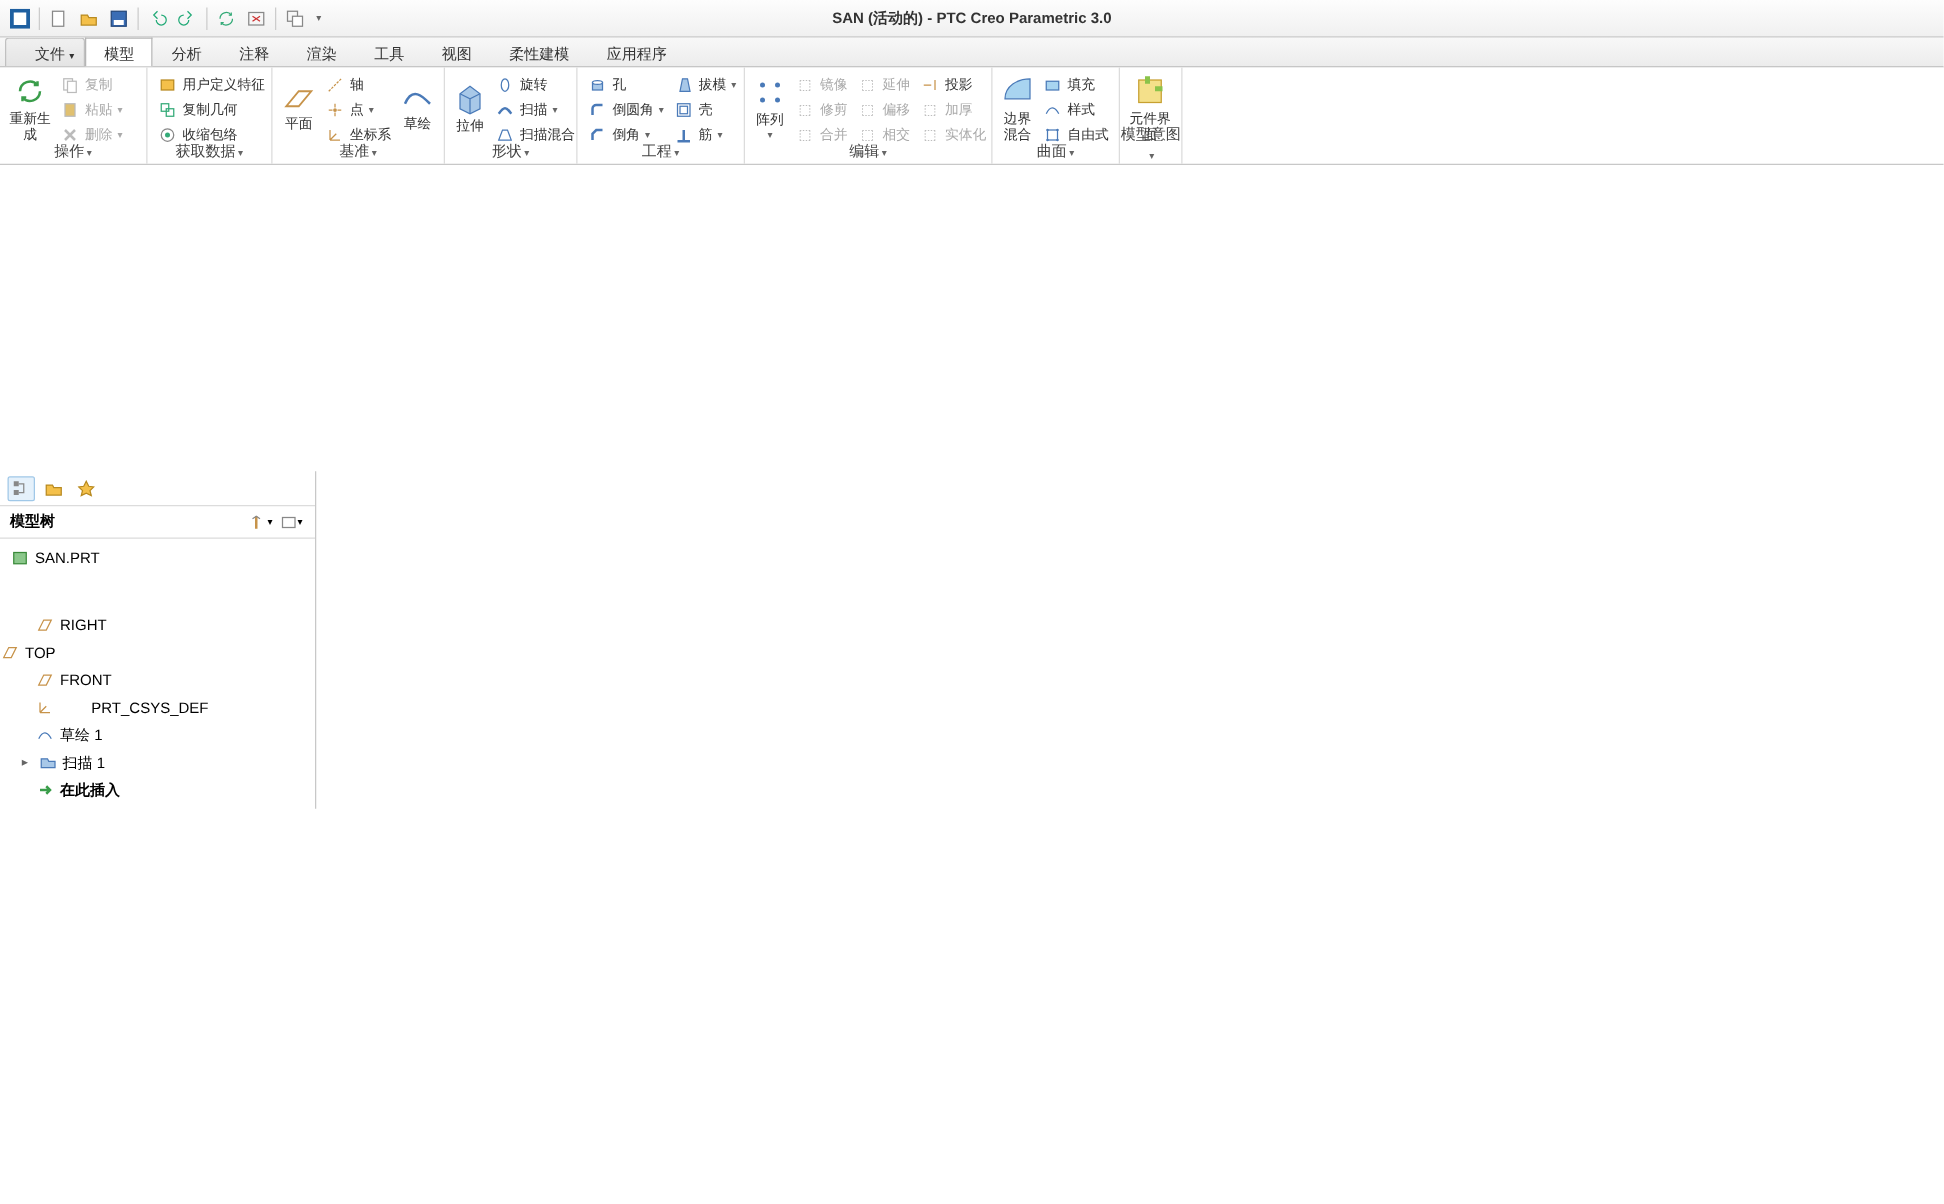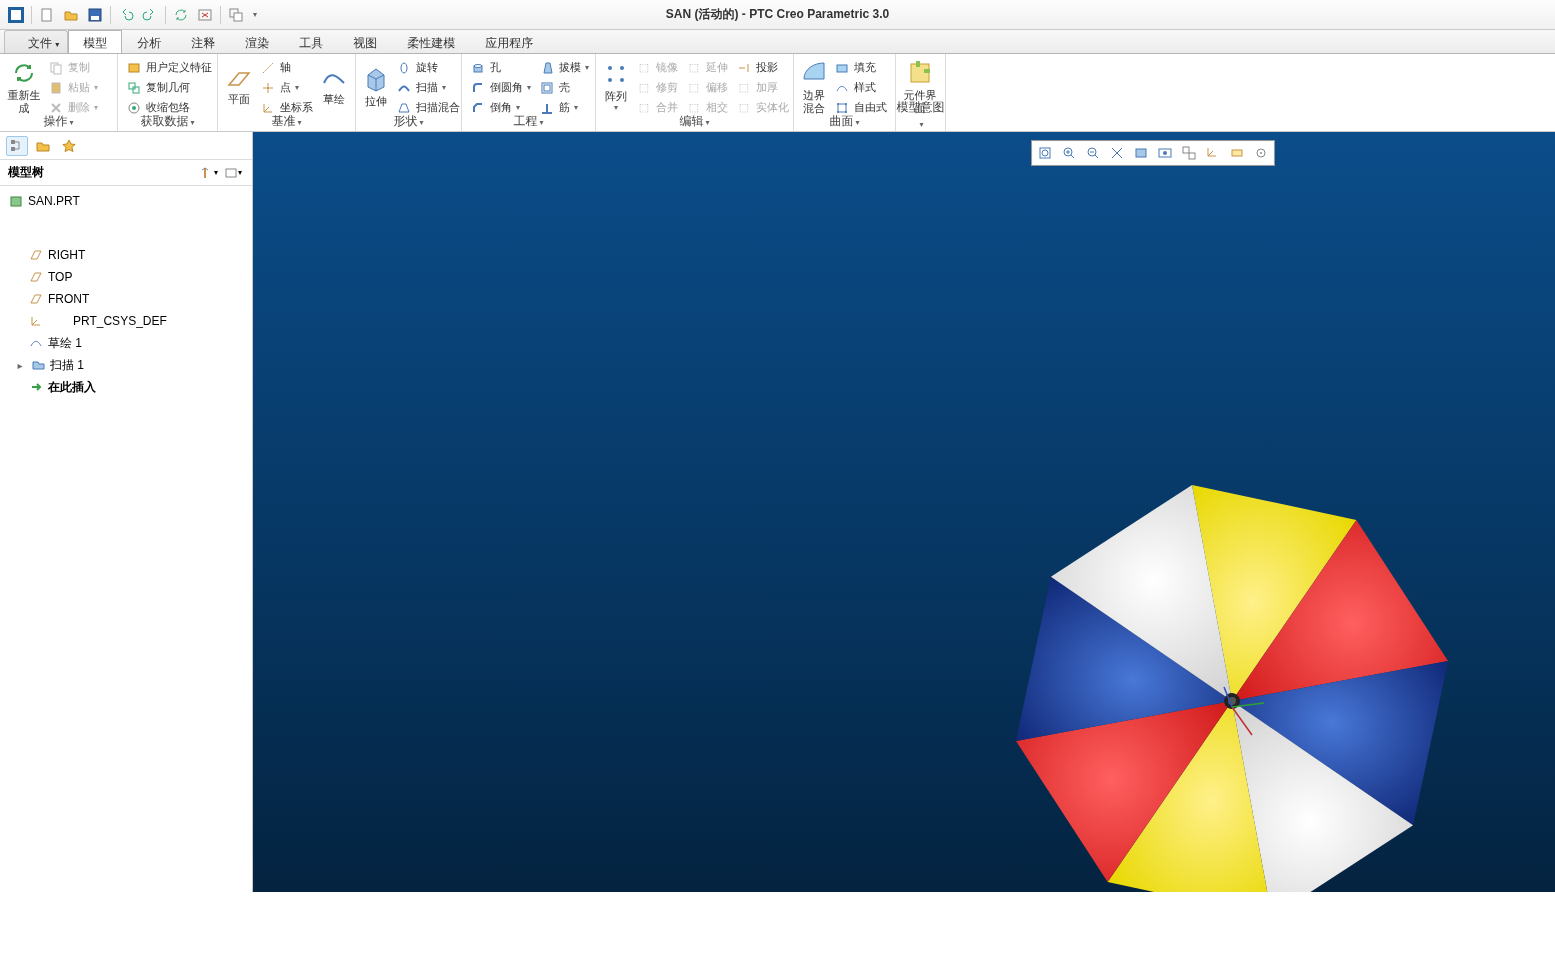--- a/index.html
+++ b/index.html
@@ -16,21 +16,21 @@
 .rgroup { border-right:1px solid #dcdcdc; position:relative; padding:2px 4px 14px; display:flex; }
 .rgroup .lbl { position:absolute; bottom:1px; left:0; right:0; text-align:center; font-size:11px; color:#444; }
 .rgroup .lbl .dd::after { content:"▾"; font-size:8px; margin-left:2px; color:#666;}
 .big { width:40px; display:flex; flex-direction:column; align-items:center; justify-content:center; cursor:pointer; padding:2px; gap:2px;}
 .big span { font-size:11px; color:#333; line-height:1.1; text-align:center;}
 .col { display:flex; flex-direction:column; justify-content:flex-start; gap:1px; padding-top:2px;}
 .sm { height:19px; display:flex; align-items:center; padding:0 4px; cursor:pointer; gap:4px; white-space:nowrap;text-align:right;}
 .sm span { font-size:11px; color:#333; }
 .sm .ico { width:16px; height:16px; display:inline-flex; align-items:center; justify-content:center;}
 .sm.dis span { color:#aaa; }
-.main { display:flex; height:760px; }
+.main { display:flex; height:760px;align-items:center; }
 .side { width:253px; background:#fff; border-right:1px solid #c8c8c8; }
 .side-tabs { height:28px; border-bottom:1px solid #dcdcdc; display:flex; align-items:center; padding:4px 6px; gap:4px;}
 .stbtn { width:22px; height:20px; border:1px solid transparent; display:flex; align-items:center; justify-content:center; cursor:pointer; border-radius:2px;}
 .stbtn.active { background:#e5f1fb; border-color:#a0c8e8;}
 .tree-hd { height:26px; border-bottom:1px solid #dcdcdc; display:flex; align-items:center; padding:0 8px; justify-content:space-between;}
 .tree-hd .tools { display:flex; gap:2px;}
 .tree { padding:4px 0; }
 .tn { display:flex; align-items:center; height:22px; cursor:pointer; gap:4px;}
 .tn .exp { width:12px; text-align:center; color:#666; font-size:10px;}
 .tn .ti { width:16px; height:16px; display:inline-flex; align-items:center; justify-content:center;}
@@ -501,21 +501,21 @@
         <span>SAN.PRT</span>
       </div>
       <div class="tn" style="padding-left:28px;margin-top:32px;">
           <span class="ti">
             <svg width="14" height="12">
               <path d="M2 10L6 2h6L8 10z" fill="none" stroke="#c7934a"></path>
             </svg>
           </span>
           <span>RIGHT</span>
         </div>
-      <div class="tn" style="padding-left:28px;">
+      <div class="tn" style="">
           <span class="ti">
             <svg width="14" height="12">
               <path d="M2 10L6 2h6L8 10z" fill="none" stroke="#c7934a"></path>
             </svg>
           </span>
           <span>TOP</span>
         </div>
       <div class="tn" style="padding-left:28px;">
           <span class="ti">
             <svg width="14" height="12">

